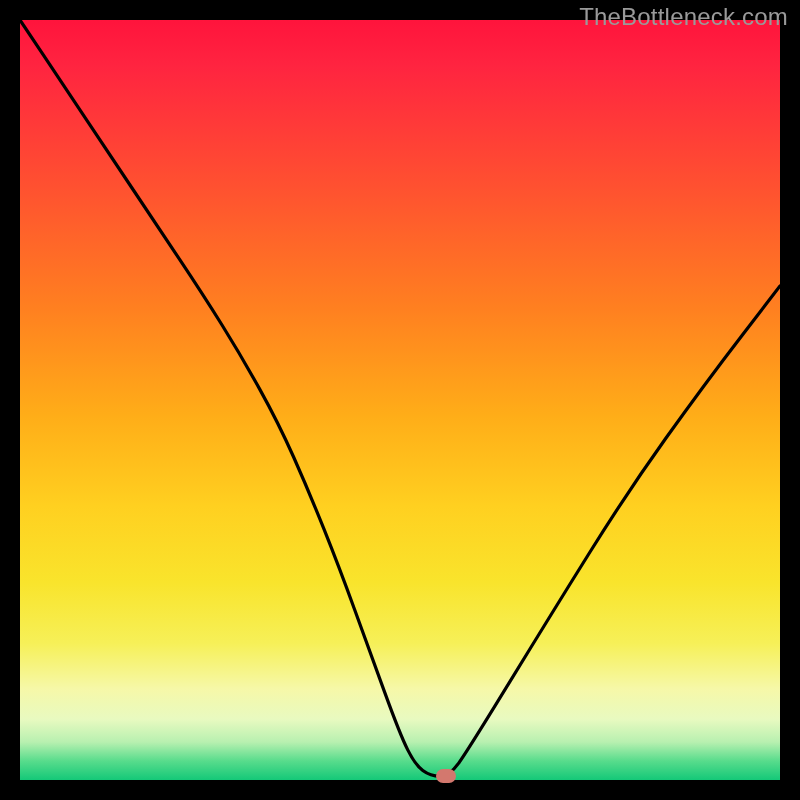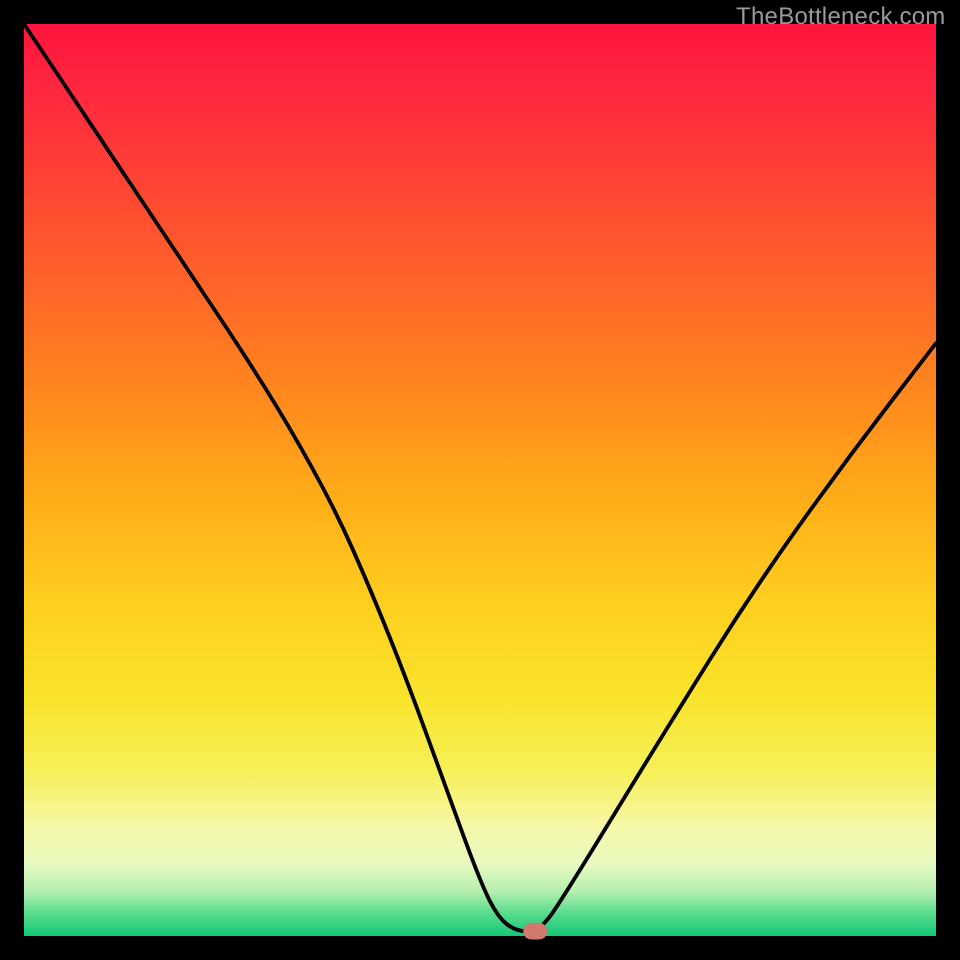--- a/index.html
+++ b/index.html
@@ -44,21 +44,21 @@
     left: 0;
     top: 0;
     width: 760px;
     height: 760px;
   }
   .watermark {
     position: absolute;
     top: 3px;
     right: 12px;
     color: #9a9a9a;
-    font-size: 20px;
+    font-size: 24px;
     font-weight: 500;
     letter-spacing: 0.2px;
   }
   .marker {
     position: absolute;
     width: 20px;
     height: 14px;
     border-radius: 7px;
     transform: translate(-50%, -50%);
   }

